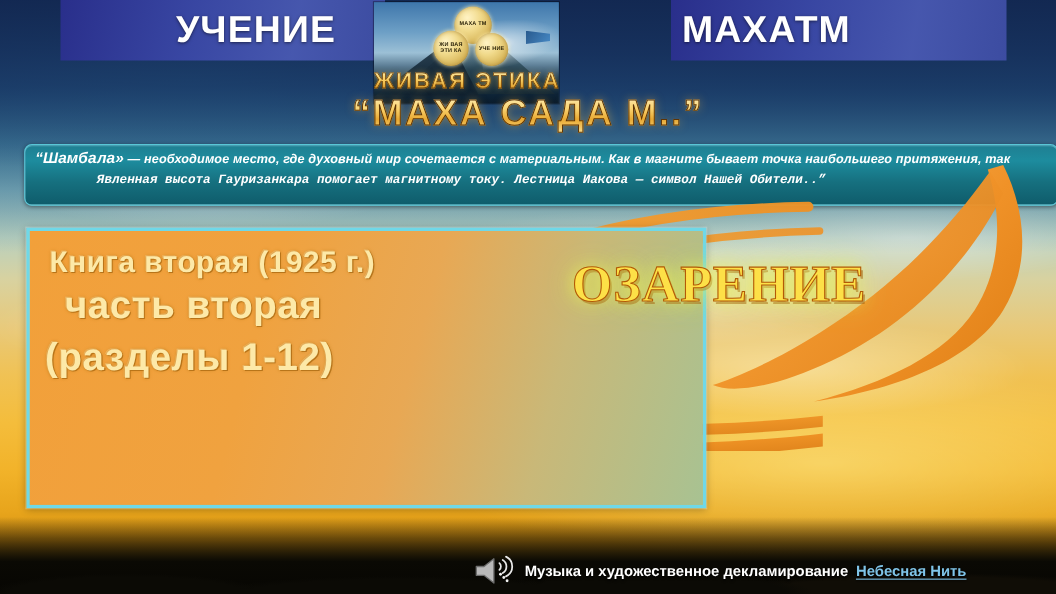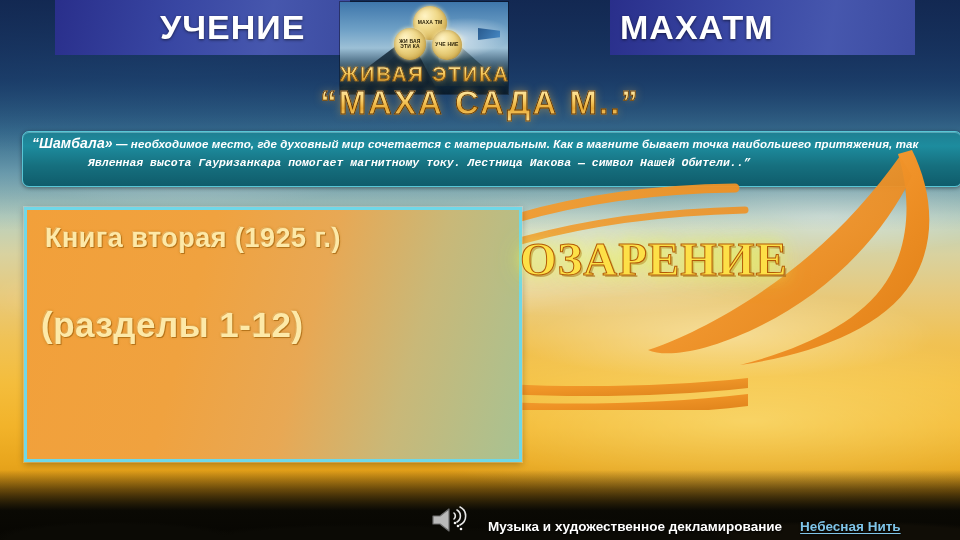--- a/index.html
+++ b/index.html
@@ -170,21 +170,21 @@
   #quote-line2{font-size:11.5px;line-height:13px;}
   #quote-line3{font-size:11.5px;line-height:13px;padding-left:56px;padding-top:5px;font-family:Liberation Mono, monospace;}
 
   
   .swoosh{position:absolute;pointer-events:none;}
   #swoosh-right{left:560px;top:150px;width:400px;height:260px;}
   #swoosh-left{left:330px;top:180px;width:420px;height:230px;}
 
   
   #panel{
-    position:absolute;left:24px;top:207px;width:498px;height:255px;
+    position:absolute;left:24px;top:207px;width:618px;height:255px;
     background:linear-gradient(105deg,#f2a03a 0%,#f0a23f 34%,#e8a854 56%,#c9b878 76%,#a8c292 100%);
     border:3px solid #6fd8e8;
     box-shadow:0 0 0 1px rgba(255,255,255,.25), 0 2px 7px rgba(0,0,0,.30);
     box-sizing:border-box;
     overflow:hidden;
   }
   .panel-line{
     position:absolute;white-space:nowrap;font-weight:bold;
     color:#fde9a8;
     text-shadow:0 0 3px rgba(190,120,20,.95), 1px 1px 0 rgba(150,90,10,.65), -1px -1px 0 rgba(255,245,200,.35);
@@ -208,21 +208,21 @@
       0 0 14px rgba(236,240,90,.95),
       0 0 26px rgba(220,240,80,.8),
       2px 2px 0 rgba(150,70,5,.55);
     white-space:nowrap;
     font-family:Liberation Serif, serif;
   }
 
   
   #footer{
     position:absolute;left:430px;bottom:6px;height:30px;
-    display:flex;align-items:flex-end;gap:18px;margin-top:45px;
+    display:flex;align-items:center;gap:7px;margin-top:45px;
   }
   #speaker-icon{width:40px;height:28px;flex:0 0 auto;}
   #footer-text{
     color:#ffffff;font-size:13.5px;font-weight:bold;
     text-shadow:0 1px 2px rgba(0,0,0,.85);
     white-space:nowrap;
   }
   #footer-link{
     color:#7fc4e8;font-size:13.5px;font-weight:bold;
     text-decoration:underline;text-underline-offset:2px;
@@ -290,20 +290,21 @@
       </linearGradient>
     </defs>
     <path d="M352,0 C372,40 378,90 352,132 C322,180 250,205 180,215
              C245,198 300,172 326,132 C352,92 350,42 338,4 Z" fill="url(#og2)"></path>
     <path d="M340,6 C300,62 250,112 186,152 C140,181 104,195 88,200
              C106,208 146,202 196,178 C266,145 322,88 352,26 Z" fill="url(#og2)" opacity=".95"></path>
   </svg>
 
   <div id="panel">
     <div class="panel-line" id="line-book">Книга вторая (1925 г.)</div>
+    <div class="panel-line" id="line-part">часть вторая</div>
     <div class="panel-line" id="line-sect">(разделы 1-12)</div>
   </div>
 
   <div id="ozarenie">ОЗАРЕНИЕ</div>
 
   <div id="footer">
     <svg id="speaker-icon" viewBox="0 0 40 28">
       <path d="M3,10 L10,10 L19,3 L19,25 L10,18 L3,18 Z" fill="#b9b9b9" stroke="#6e6e6e" stroke-width="1.2" stroke-linejoin="round"></path>
       <g fill="none" stroke="#e8e8e8" stroke-width="1.6" stroke-linecap="round">
         <path d="M24,7 a4,4 0 0 1 0,6"></path>

